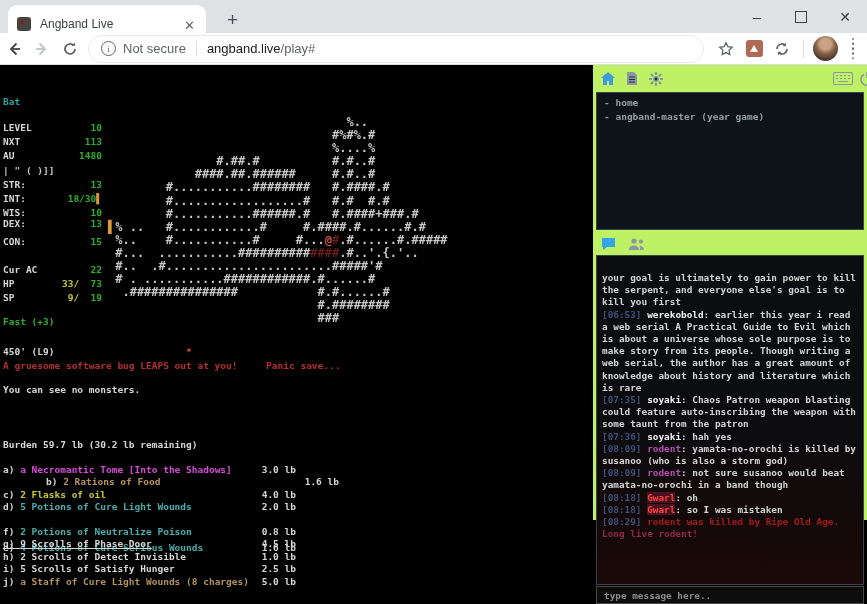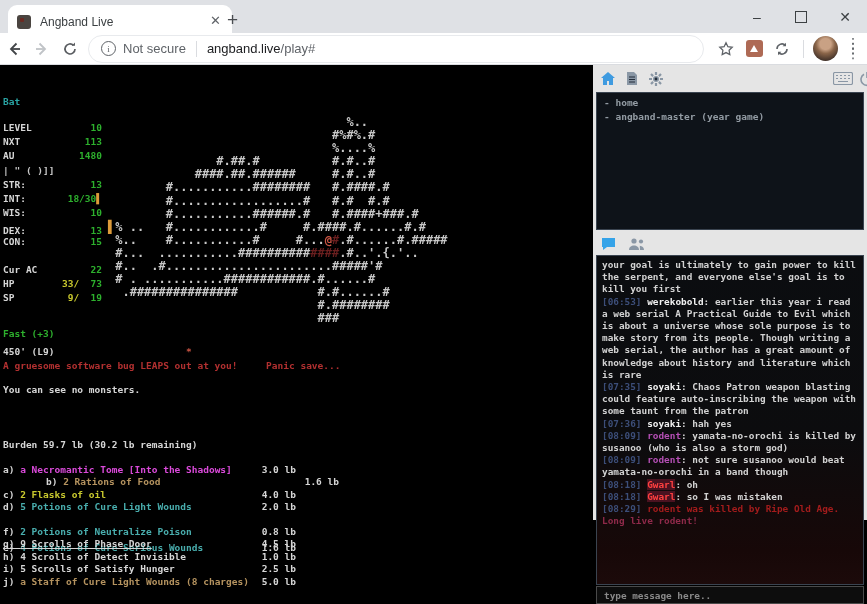--- a/index.html
+++ b/index.html
@@ -1,22 +1,22 @@
 <!DOCTYPE html>
 <html><head>
 <meta charset="utf-8">
 <style>
   html,body{margin:0;padding:0}
   body{width:867px;height:604px;position:relative;background:#000;overflow:hidden;
        font-family:"Liberation Sans",sans-serif;-webkit-font-smoothing:antialiased}
 
   
   .tabstrip{position:absolute;left:0;top:0;right:0;height:33px;background:#dfe1e5}
-  .tab{position:absolute;left:8px;top:5px;width:224px;height:28px;background:#fff;
-       border-radius:9px 9px 0 0;display:flex;align-items:flex-end;padding:4px 9px;box-sizing:border-box}
+  .tab{position:absolute;left:8px;top:5px;width:198px;height:28px;background:#fff;
+       border-radius:9px 9px 0 0;display:flex;align-items:flex-start;padding:12px 9px;box-sizing:border-box}
   .favicon{width:14px;height:14px;border-radius:3px;background:#4a4440;position:relative;flex:none}
   .favicon:after{content:"";position:absolute;left:3px;top:3px;width:4px;height:4px;background:#6b2a22;border-radius:1px}
   .tab-title{font-size:12px;color:#3c4043;margin-left:9px;flex:1;white-space:nowrap;overflow:hidden}
   .tab-close{color:#5f6368;font-size:13px;line-height:13px;padding:2px}
   .newtab{position:absolute;left:221px;top:7px;font-size:19px;color:#4a4d51;font-weight:400;padding:2px 6px}
   .winctl{position:absolute;right:0;top:0;height:33px;display:flex}
   .winbtn{width:44px;height:33px;display:flex;align-items:center;justify-content:center;color:#3c4043;font-size:14px}
   .maxbox{width:10px;height:10px;border:1px solid #3c4043}
 
   .toolbar{position:absolute;top:33px;left:0;right:0;height:31px;background:#fff;
@@ -47,29 +47,29 @@
        color:#c8c8c8;white-space:pre}
   .tline{position:absolute;left:3px;font:bold 9.5px/12px "DejaVu Sans Mono",monospace;color:#d6d6d6;white-space:pre}
   .inv-row{width:293px}
   .wt{position:absolute;right:0;top:0}
 
   .c-green{color:#2db02d}.c-yellow{color:#c9c92e}
   .c-red{color:#cc5544}.c-dkred{color:#6b1f1f}.c-orange{color:#dd9b3a}
   .c-magenta{color:#da4ada}.c-tan{color:#b5935f}.c-teal{color:#49aeae}.c-alert{color:#b23030}.c-lgrey{color:#c8c8c8}
 
   
-  .panel{position:absolute;left:593px;top:65px;width:274px;height:455px;background:#e5e5e5}
+  .panel{position:absolute;left:593px;top:65px;width:274px;height:455px;background:#bef264}
   .ptool{position:absolute;left:0;right:0;height:27px;display:flex;align-items:center;padding-left:7px}
   .pic{margin-right:10px;display:flex;align-items:center}
   .pbox{position:absolute;background:#0e1319;border:1px solid #3a4450;box-sizing:border-box}
   #server-box{left:3px;top:27px;width:268px;height:138px}
   .srv{font:bold 9.5px/14px "DejaVu Sans Mono",monospace;color:#939ca4;padding-left:7px;white-space:pre}
   #server-box{padding-top:3px}
   #chat-tool{top:165px}
-  #chat-box{left:3px;top:190px;width:268px;height:330px;overflow:hidden;padding:3px 5px;
+  #chat-box{left:3px;top:190px;width:268px;height:330px;overflow:hidden;padding:16px 5px;
             background:linear-gradient(180deg,#0b0d10 0%,#0c0c0e 55%,#170808 90%,#1c0a0a 100%)}
   .msg{font:bold 9.4px/12.2px "DejaVu Sans Mono",monospace;color:#d2d2d2;
        word-wrap:break-word;white-space:pre-wrap}
   .c-ts{color:#3c4e79}.c-user{color:#f2f2f2}
   .c-gwarl{color:#ff4040;background:#4a1220}
   .c-rodent{color:#b54fb5}.c-dead{color:#a31c1c}.c-dead2{color:#8f2a4a}
   #chat-input{position:absolute;left:3px;top:521px;width:268px;height:18px;box-sizing:border-box;
               background:#0d0d0d;border:1px solid #4a4a4a;color:#c9c9c9;
               font:bold 9.4px "DejaVu Sans Mono",monospace;padding:0 7px;outline:none}
   #chat-input::placeholder{color:#8a8a8a}
@@ -153,43 +153,43 @@
 </div>
 <div id="char-name" class="gametext">Bat</div>
 <div id="stats">
     <div class="stat-row" style="top: 122px;"><span>LEVEL</span><span class="sv"><span class="c-green">10</span></span></div>
     <div class="stat-row" style="top: 136.2px;"><span>NXT</span><span class="sv"><span class="c-green">113</span></span></div>
     <div class="stat-row" style="top: 150.4px;"><span>AU</span><span class="sv"><span class="c-green">1480</span></span></div>
     <div class="stat-row" style="top: 164.6px;"><span class="c-lgrey">| " ( )]]</span></div>
     <div class="stat-row" style="top: 178.8px;"><span>STR:</span><span class="sv"><span class="c-green">13</span></span></div>
     <div class="stat-row" style="top: 193px;"><span>INT:</span><span class="sv"><span class="c-green">18/30</span><span class="c-orange">▌</span></span></div>
     <div class="stat-row" style="top: 207.2px;"><span>WIS:</span><span class="sv"><span class="c-green">10</span></span></div>
-    <div class="stat-row" style="top: 225px;"><span>DEX:</span><span class="sv"><span class="c-green">13</span></span></div>
+    <div class="stat-row" style="top: 218px;"><span>DEX:</span><span class="sv"><span class="c-green">13</span></span></div>
     <div class="stat-row" style="top: 235.6px;"><span>CON:</span><span class="sv"><span class="c-green">15</span></span></div>
     <div class="stat-row" style="top: 264px;"><span>Cur AC</span><span class="sv"><span class="c-green">22</span></span></div>
     <div class="stat-row" style="top: 278.2px;"><span>HP</span><span class="sv"><span class="c-yellow">33/</span><span class="c-green">  73</span></span></div>
     <div class="stat-row" style="top: 292.4px;"><span>SP</span><span class="sv"><span class="c-yellow">9/</span><span class="c-green">  19</span></span></div>
   </div>
 <pre id="map"><div><span>                                 %..</span></div><div><span>                               #%#%.#</span></div><div><span>                               %....%</span></div><div><span>               #.##.#          #.#..#</span></div><div><span>            ####.##.######     #.#..#</span></div><div><span>        #...........########   #.####.#</span></div><div><span>        #..................#   #.#  #.#</span></div><div><span>        #...........######.#   #.####+###.#</span></div><div><span class="c-orange">▌</span><span>% ..   #............#     #.####.#......#.#</span></div><div><span> %..    #...........#     #...</span><span class="c-red">@</span><span class="c-dkred">#</span><span>.#......#.#####</span></div><div><span> #...  ...........##########</span><span class="c-dkred">####</span><span>.#..'.{.'..</span></div><div><span> #..  .#</span><span>.......................#####'#</span></div><div><span> # . ...........############.#......#</span></div><div><span>  .###############           #.#......#</span></div><div><span>                             #.########</span></div><div><span>                             ###</span></div></pre>
 <div id="status">
-    <div class="tline" style="top: 328px;"><span class="c-green">Fast (+3)</span></div>
+    <div class="tline" style="top: 316px;"><span class="c-green">Fast (+3)</span></div>
     <div class="tline" style="top: 346px;"><span>450' (L9)</span><span>                       </span><span class="c-red">*</span></div>
     <div class="tline" style="top: 360px;"><span class="c-alert">A gruesome software bug LEAPS out at you!</span><span>     </span><span class="c-alert">Panic save...</span></div>
     <div class="tline" style="top: 384px;"><span>You can see no monsters.</span></div>
   </div>
 <div id="burden" class="tline" style="top:439px">Burden 59.7 lb (30.2 lb remaining)</div>
 <div id="inventory">
     <div class="tline inv-row" style="top: 464px;"><span>a) </span><span class="c-magenta">a Necromantic Tome [Into the Shadows]</span><span class="wt">3.0 lb</span></div>
     <div class="tline inv-row" style="top: 476.4px; margin-left: 43px;"><span>b) </span><span class="c-tan">2 Rations of Food</span><span class="wt">1.6 lb</span></div>
     <div class="tline inv-row" style="top: 488.8px;"><span>c) </span><span class="c-yellow">2 Flasks of oil</span><span class="wt">4.0 lb</span></div>
     <div class="tline inv-row" style="top: 501.2px;"><span>d) </span><span class="c-teal">5 Potions of Cure Light Wounds</span><span class="wt">2.0 lb</span></div>
     <div class="tline inv-row" style="top: 513.6px; margin-top: 28px;"><span>e) </span><span class="c-teal">4 Potions of Cure Serious Wounds</span><span class="wt">1.6 lb</span></div>
     <div class="tline inv-row" style="top: 526px;"><span>f) </span><span class="c-teal">2 Potions of Neutralize Poison</span><span class="wt">0.8 lb</span></div>
     <div class="tline inv-row" style="top: 538.4px; text-decoration: underline;"><span>g) </span><span>9 Scrolls of Phase Door</span><span class="wt">4.5 lb</span></div>
-    <div class="tline inv-row" style="top: 550.8px;"><span>h) </span><span>4 Scrolls of Detect Invisible</span><span class="wt">1.0 lb</span></div>
+    <div class="tline inv-row" style="top: 550.8px;"><span>h) </span><span>2 Scrolls of Detect Invisible</span><span class="wt">1.0 lb</span></div>
     <div class="tline inv-row" style="top: 563.2px;"><span>i) </span><span>5 Scrolls of Satisfy Hunger</span><span class="wt">2.5 lb</span></div>
     <div class="tline inv-row" style="top: 575.6px;"><span>j) </span><span class="c-tan">a Staff of Cure Light Wounds (8 charges)</span><span class="wt">5.0 lb</span></div>
   </div>
 
 <div class="panel">
   <div class="ptool" style="top:0">
     <span class="pic">
       <svg width="16" height="15" viewBox="0 0 16 15">
           <path d="M8 1 1 7h2v7h4v-4h2v4h4V7h2z" fill="#3f9be0"></path>
         </svg>

